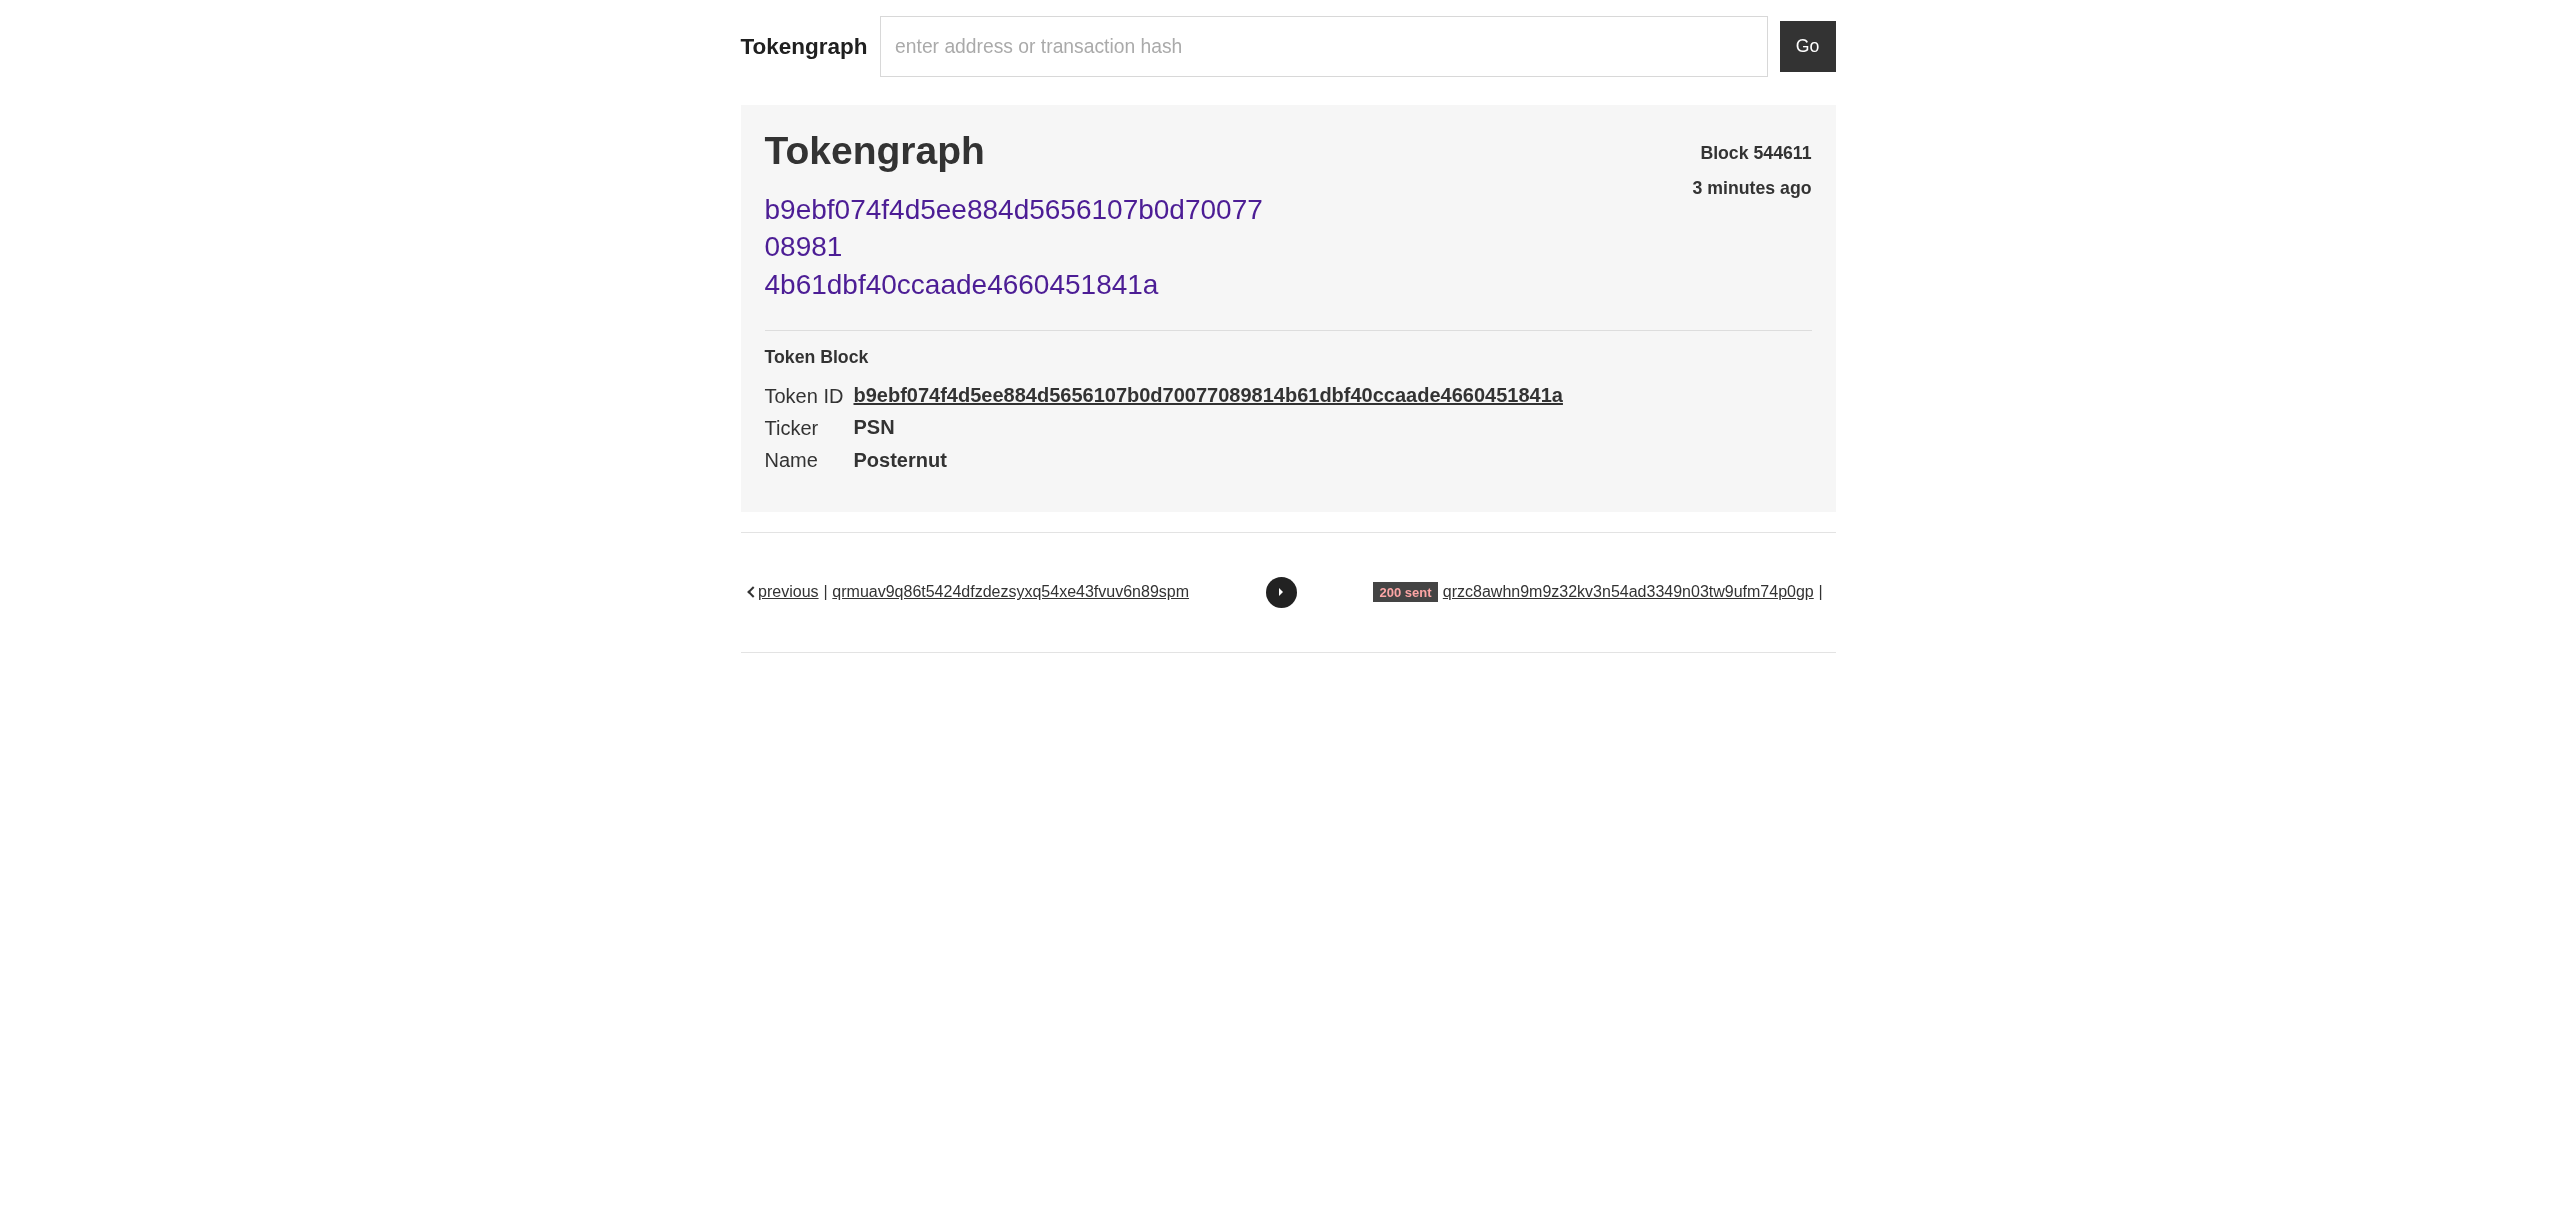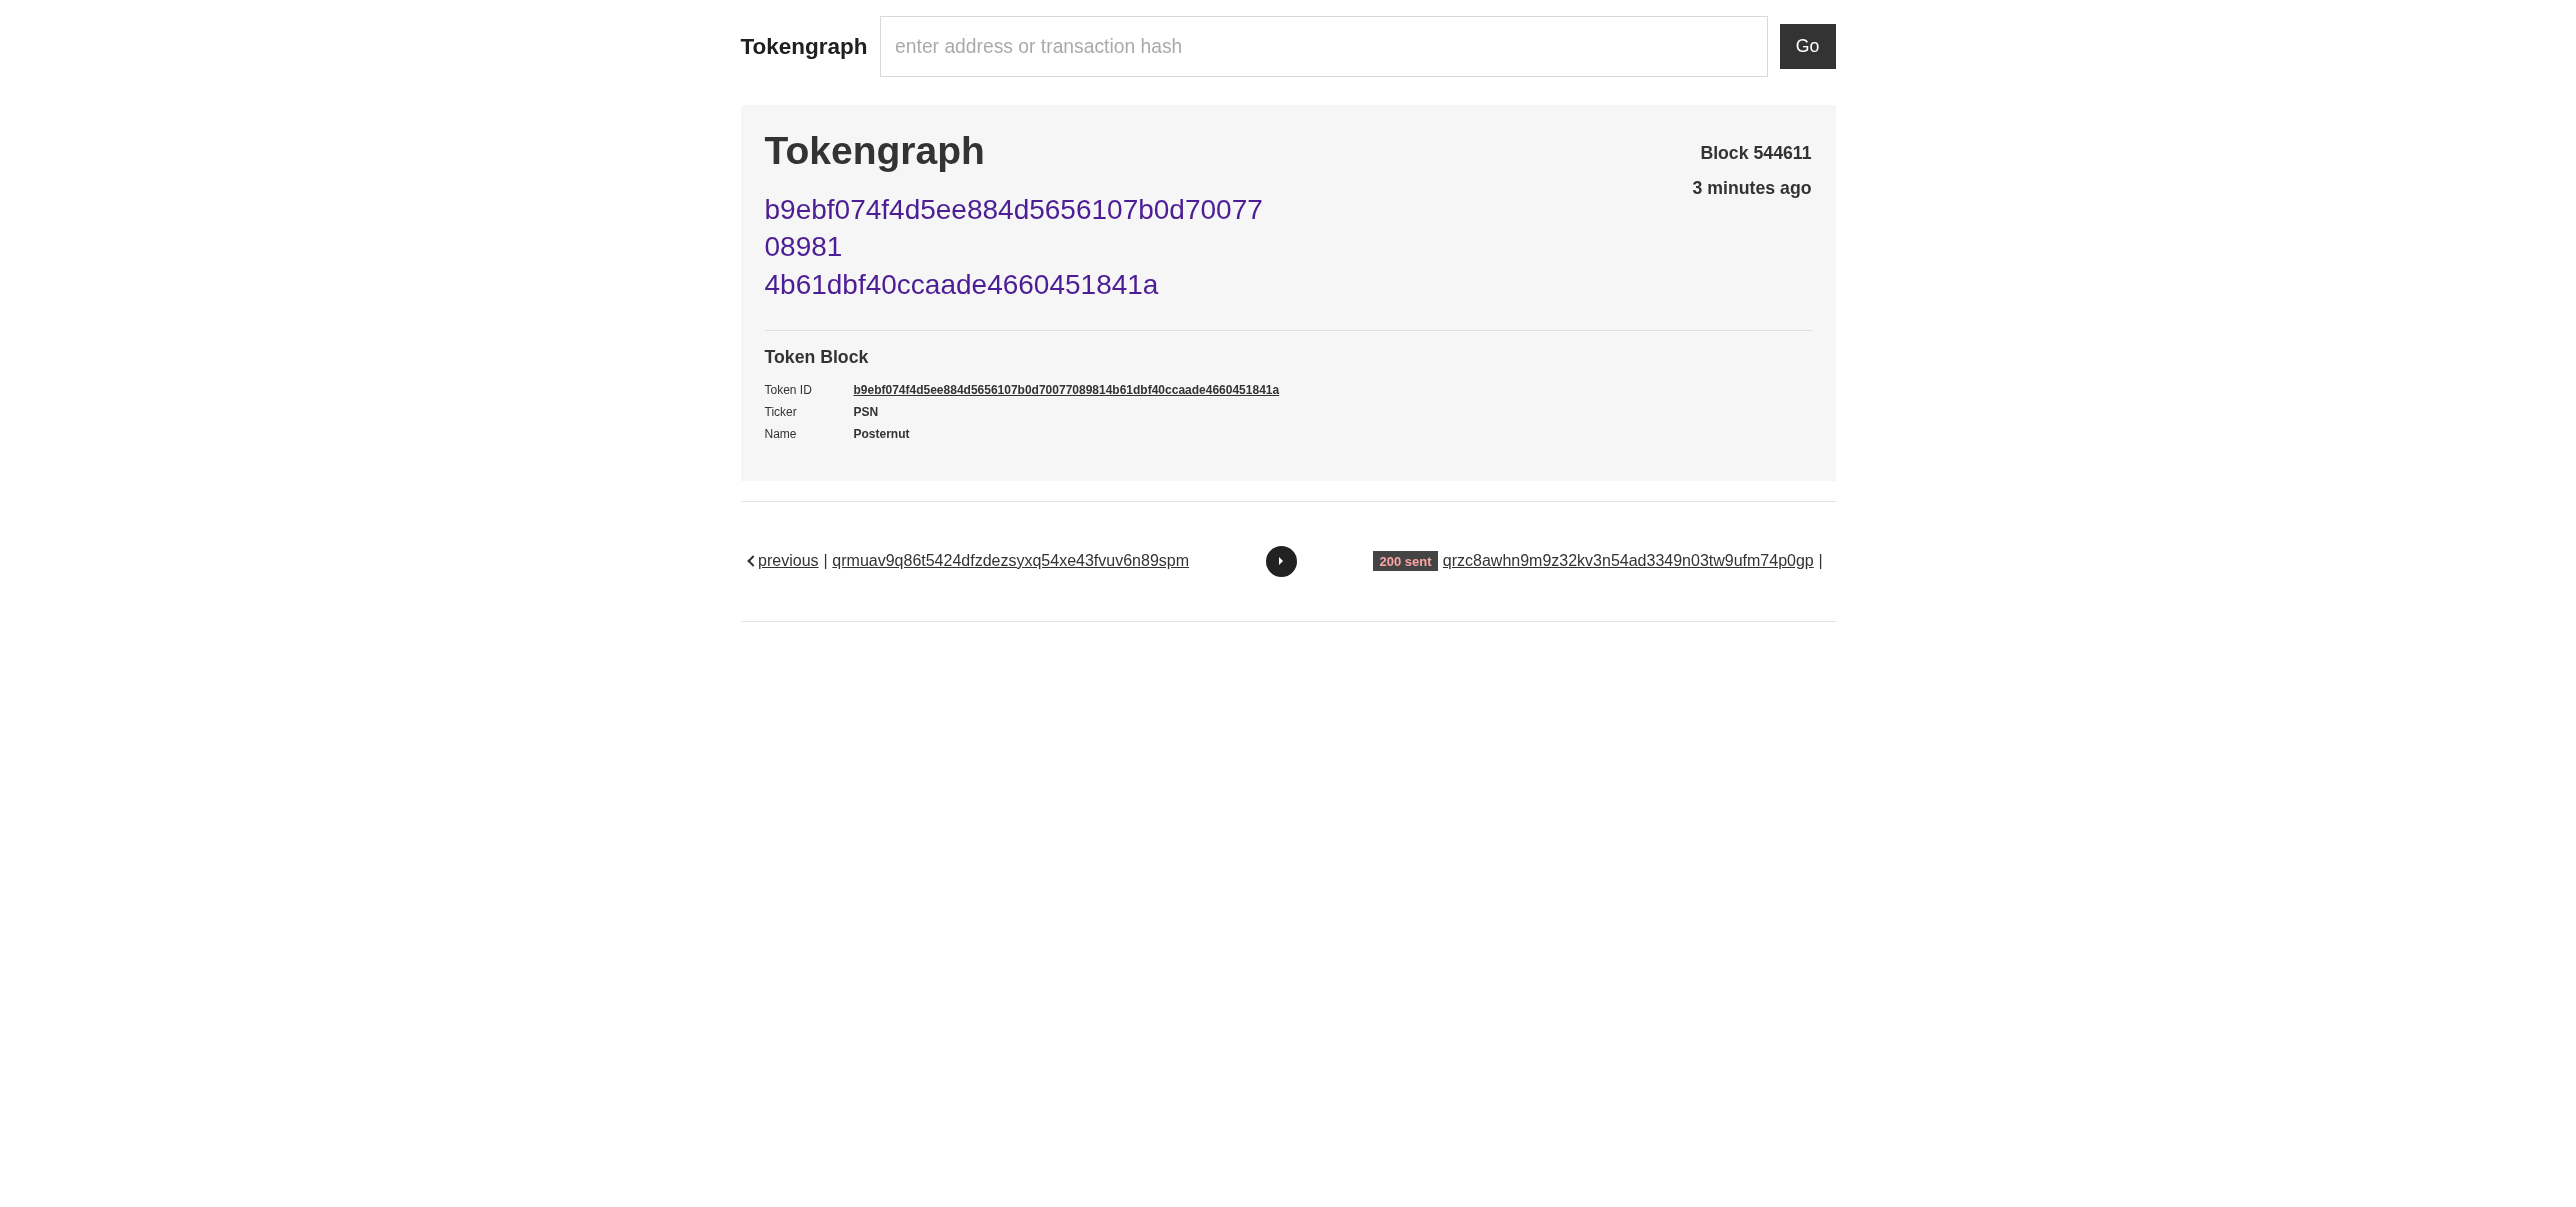--- a/index.html
+++ b/index.html
@@ -30,21 +30,21 @@
     flex: 1;
     height: 61px;
     border: 0.8px solid #d8d8d8;
     padding: 0 14.5px;
     font-size: 19.3px;
     color: #555;
     outline: none;
   }
   .search-input::placeholder { color: #aaa; }
   .go-btn {
-    height: 45px;
+    height: 51px;
     width: 56px;
     background: #333;
     color: #fff;
     border: none;
     font-size: 17.7px;
     cursor: pointer;
   }
   .panel {
     background: #f6f6f6;
     padding: 24px 24px 32px 24px;
@@ -83,21 +83,21 @@
   }
   .token-info-title {
     font-size: 17.7px;
     font-weight: 700;
     margin-bottom: 14.5px;
   }
   .info-row {
     display: flex;
     align-items: center;
     margin-bottom: 6.4px;
-    font-size: 12px;
+    font-size: 20px;
   }
   .info-label {
     width: 89px;
     color: #333;
     font-weight: 400;
     line-height: 1.3;
   }
   .info-value {
     flex: 1;
     font-weight: 700;

